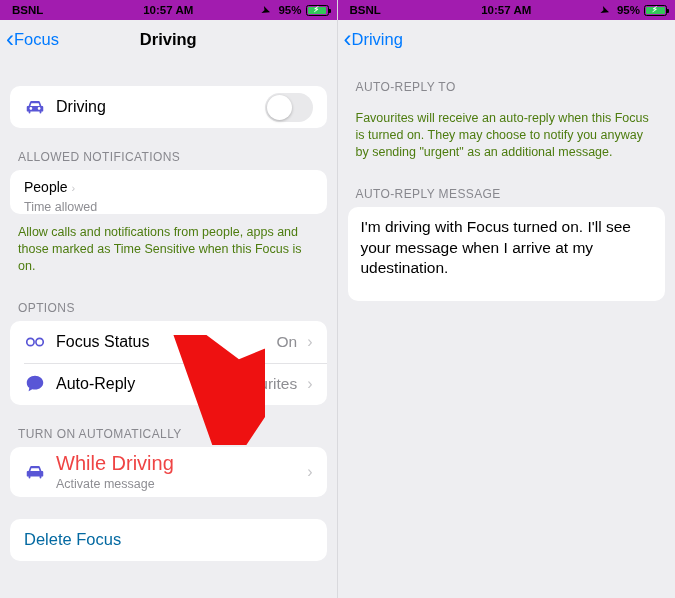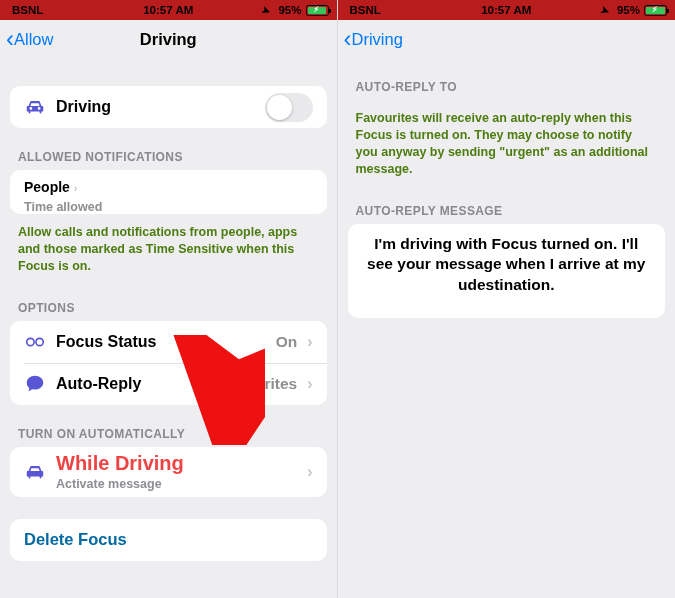--- a/index.html
+++ b/index.html
@@ -24,21 +24,21 @@
   
   .statusbar {
     height: 20px;
     display: flex;
     align-items: center;
     justify-content: space-between;
     padding: 0 8px;
     font-size: 11.5px;
     font-weight: 600;
     color: #000;
-    background: #b91c1c;
+    background: #a21caf;
   }
   .sb-group { display: flex; align-items: center; gap: 4px; }
   .sb-time { position: absolute; left: 50%; transform: translateX(-50%); }
   .batt {
     width: 23px; height: 11px; border: 1px solid #000; border-radius: 2.5px;
     position: relative; display: inline-block;
   }
   .batt::after {
     content: ''; position: absolute; right: -3px; top: 3px; width: 2px; height: 4px;
     background: #000; border-radius: 0 1px 1px 0;
@@ -57,21 +57,21 @@
   .nav-back {
     display: flex; align-items: center; color: #007aff; font-size: 16.5px;
     padding-left: 2px; gap: 1px;
   }
   .chev { font-size: 24px; line-height: 1; margin-right: -1px; font-weight: 300; }
   .nav-title {
     position: absolute; left: 50%; transform: translateX(-50%);
     font-size: 16.5px; font-weight: 600; color: #000;
   }
   
-  .content { flex: 1; overflow-y: auto; padding-bottom: 20px; font-weight: bold; }
+  .content { flex: 1; overflow-y: auto; padding-bottom: 20px; }
   .content::-webkit-scrollbar { width: 0; }
   .section-head {
     font-size: 12px; color: #88888e; letter-spacing: 0.4px;
     padding: 22px 18px 6px; text-transform: uppercase;
   }
   .card {
     background: #fff; border-radius: 10px; margin: 0 10px;
     overflow: hidden;
   }
   .row {
@@ -106,21 +106,21 @@
   
   .prow { padding: 8px 14px 0; display:block;border-radius:10px; }
   .prow .ptitle { font-size: 14px; color:#000; }
   .prow .psub { font-size: 12.5px; color:#8e8e93; margin-top:4px;}
   .tiny-chev { font-size: 11px; color:#c6c6c9; }
   
   .delete { color:#0369a1; font-size:16.5px; }
   
   .msgbox {
     background:#fff; border-radius:10px; margin: 0 10px; padding:10px 13px;
-    font-size:15.5px; color:#000; line-height:1.35; min-height: 94px; text-align: center;
+    font-size:15.5px; color:#000; line-height:1.35; min-height: 94px;
   }
   
   .top-gap { height: 28px; }
   
   .arrow-wrap { position:absolute; left:165px; top:335px; z-index:50; pointer-events:none;}
   .arrow-wrap svg { width: 100px; height: 110px; }
 </style>
 </head>
 <body>
 
@@ -159,21 +159,21 @@
       <span class="batt">
           <span class="batt-fill"></span>
           <span class="bolt">⚡︎</span>
         </span>
     </div>
   </div>
 
   <div class="nav">
     <div class="nav-back">
       <span class="chev">‹</span>
-      <span>Allow</span>
+      <span>Focus</span>
     </div>
     <div class="nav-title">Driving</div>
   </div>
 
   <div class="content">
     <div class="top-gap"></div>
 
     <div class="card">
       <div class="row">
         <span class="icon">

